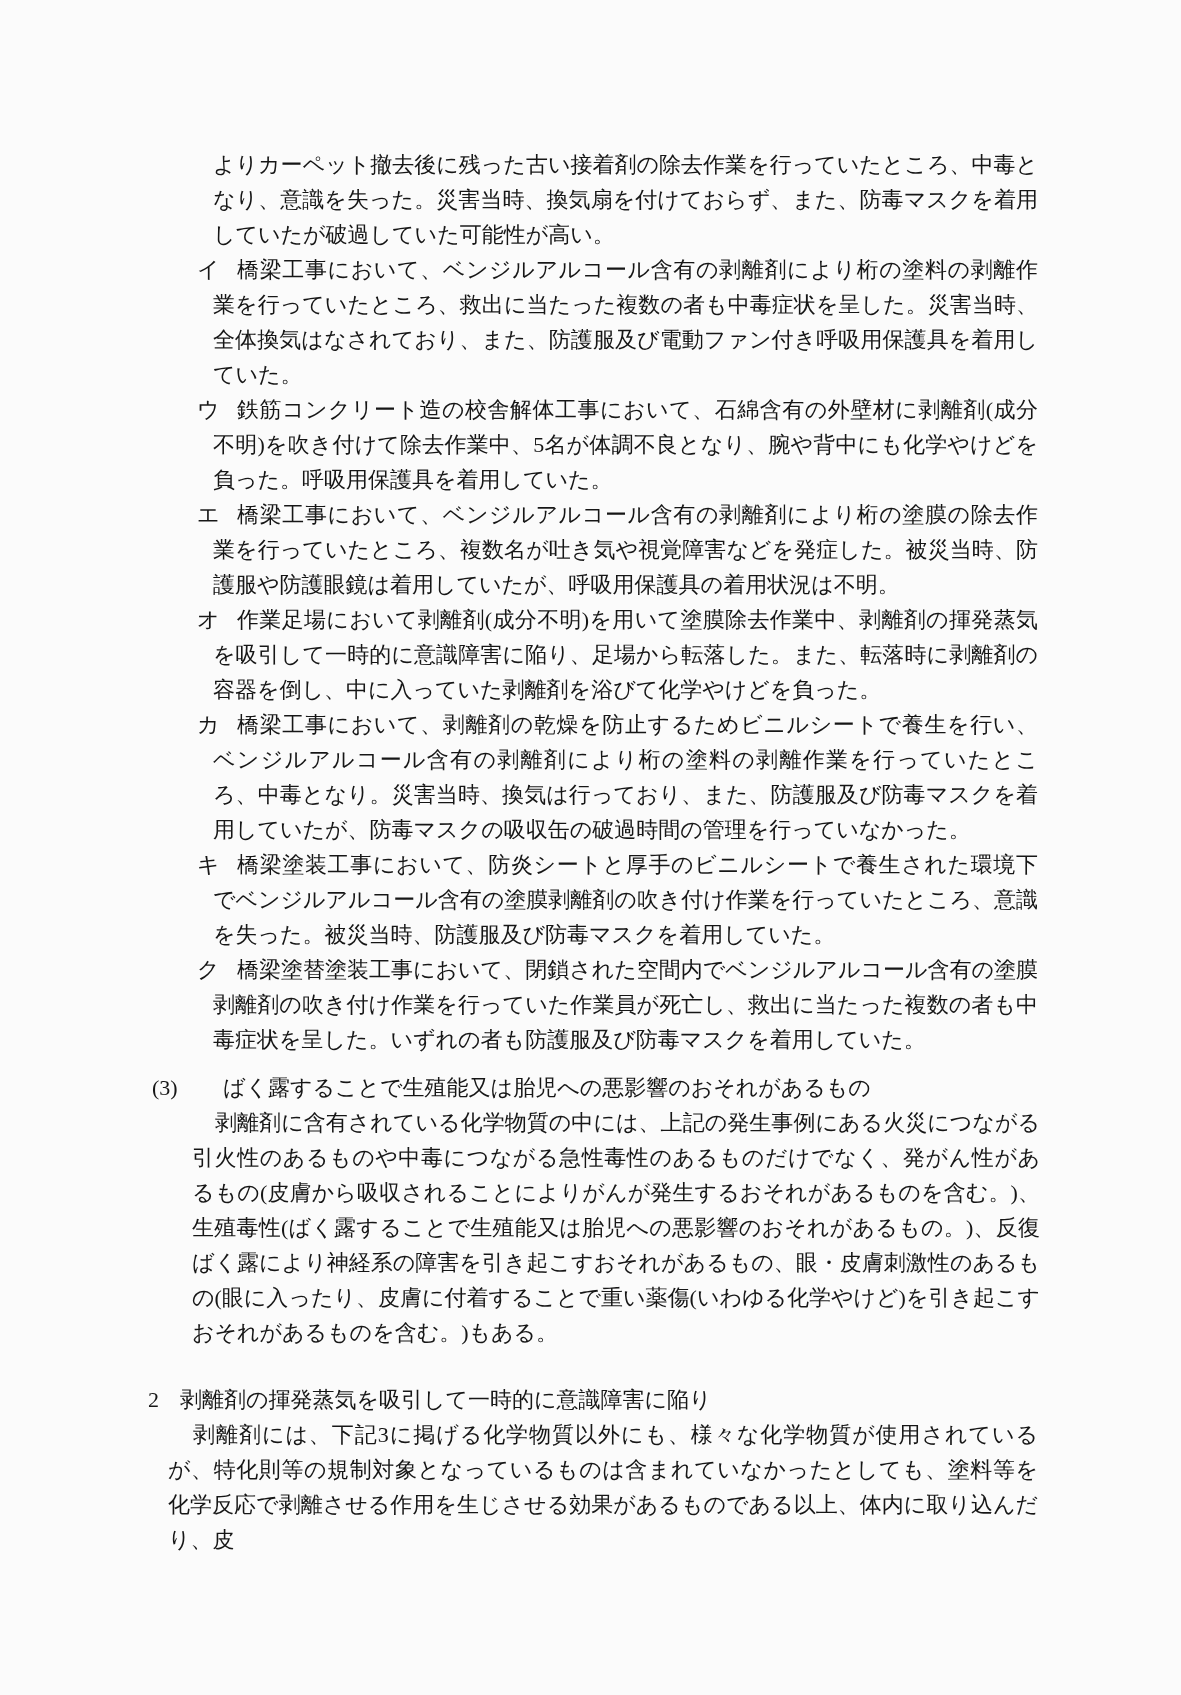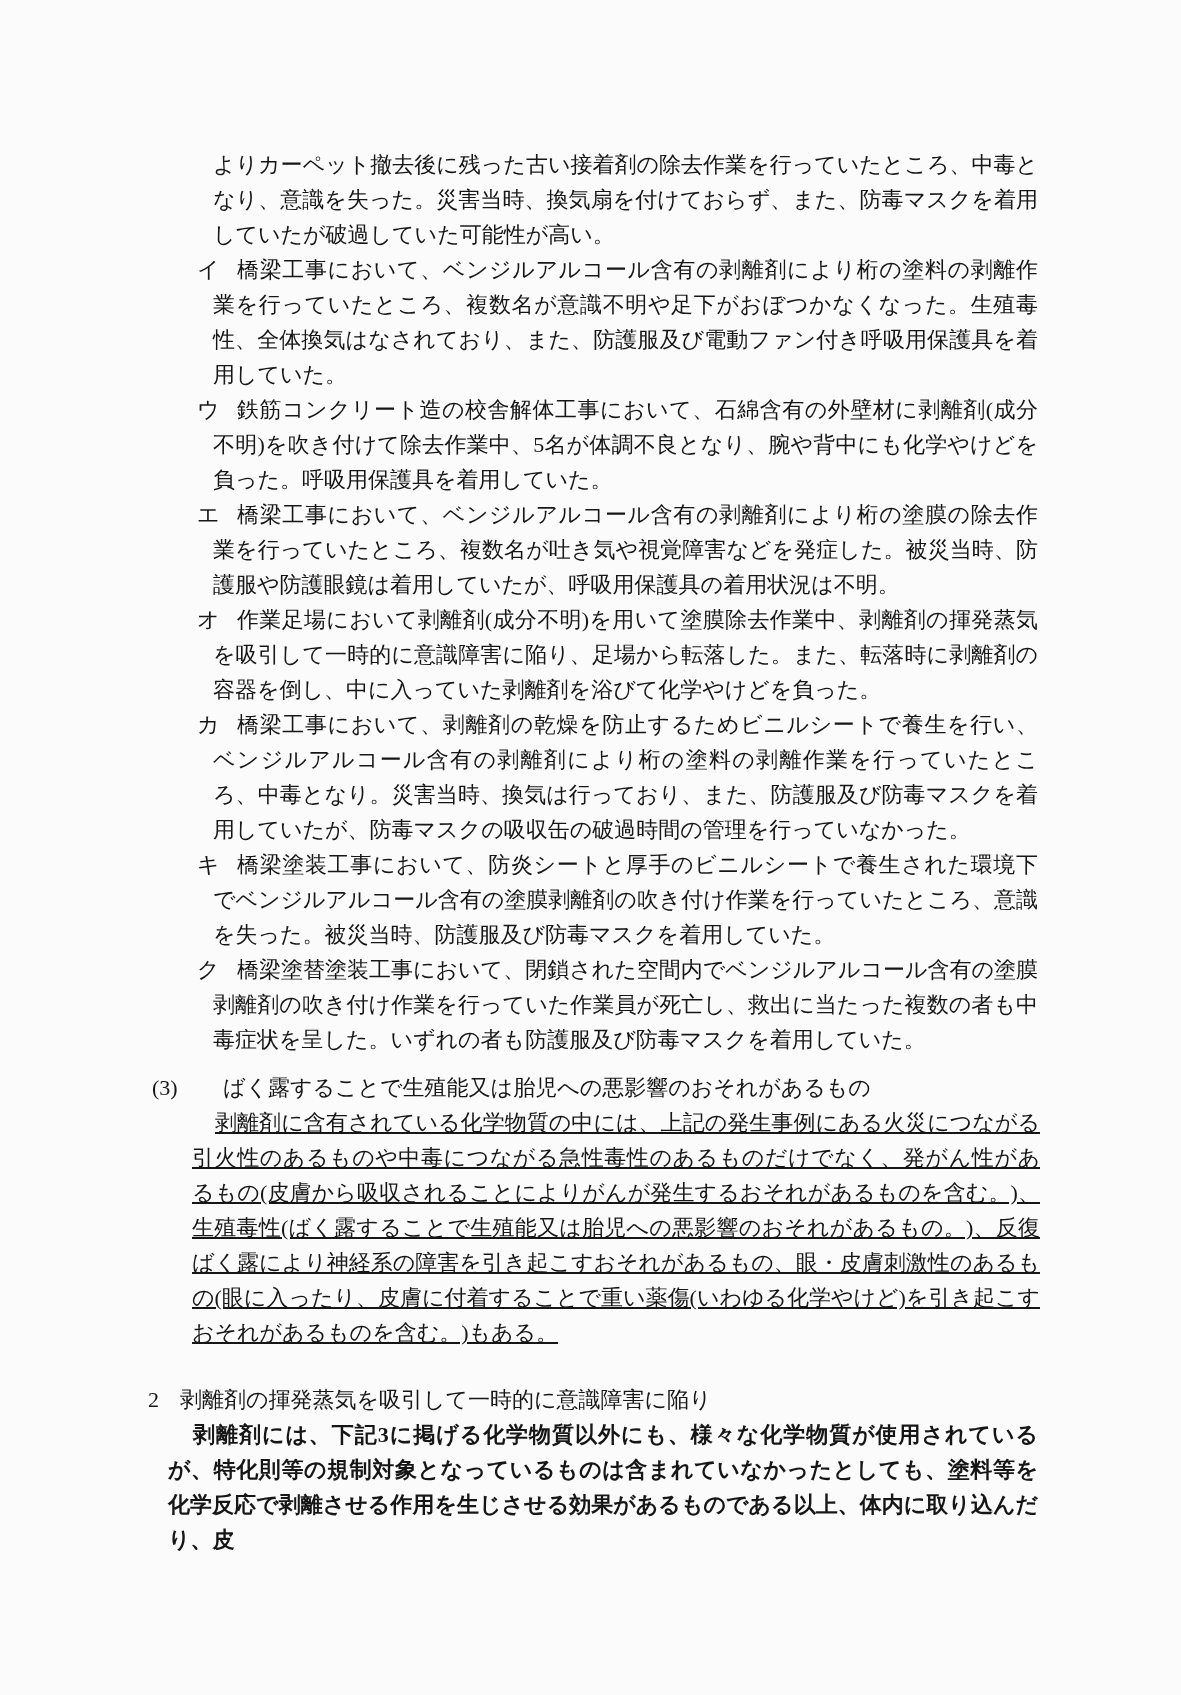--- a/index.html
+++ b/index.html
@@ -53,52 +53,50 @@
   .sec3-head .slabel {
     position: absolute;
     left: -71px;
     top: 0;
   }
   .sec3-para {
     margin: 0 0 0 192px;
     width: 848px;
     text-align: justify;
     text-indent: 23px;
-    text-decoration: underline;
   }
   
   .sec2-head {
     position: relative;
     margin: 32px 0 0 180px;
     width: 860px;
   }
   .sec2-head .slabel {
     position: absolute;
     left: -32px;
     top: 0;
   }
   .sec2-para {
     margin: 0 4px 0 168px;
     width: 870px;
     text-align: justify;
     text-indent: 25px;
-    font-weight: bold;
   }
 </style>
 </head>
 <body>
 
 <div class="page">
   <div class="content">
 
     <p class="p-cont">よりカーペット撤去後に残った古い接着剤の除去作業を行っていたところ、中毒となり、意識を失った。災害当時、換気扇を付けておらず、また、防毒マスクを着用していたが破過していた可能性が高い。</p>
 
     <div class="case">
       <span class="klabel">イ</span>
-      <span>橋梁工事において、ベンジルアルコール含有の剥離剤により桁の塗料の剥離作業を行っていたところ、複数名が意識不明や足下がおぼつかなくなった。生殖毒性、全体換気はなされており、また、防護服及び電動ファン付き呼吸用保護具を着用していた。</span>
+      <span>橋梁工事において、ベンジルアルコール含有の剥離剤により桁の塗料の剥離作業を行っていたところ、救出に当たった複数の者も中毒症状を呈した。災害当時、全体換気はなされており、また、防護服及び電動ファン付き呼吸用保護具を着用していた。</span>
     </div>
 
     <div class="case">
       <span class="klabel">ウ</span>
       <span>鉄筋コンクリート造の校舎解体工事において、石綿含有の外壁材に剥離剤(成分不明)を吹き付けて除去作業中、5名が体調不良となり、腕や背中にも化学やけどを負った。呼吸用保護具を着用していた。</span>
     </div>
 
     <div class="case">
       <span class="klabel">エ</span>
       <span>橋梁工事において、ベンジルアルコール含有の剥離剤により桁の塗膜の除去作業を行っていたところ、複数名が吐き気や視覚障害などを発症した。被災当時、防護服や防護眼鏡は着用していたが、呼吸用保護具の着用状況は不明。</span>

